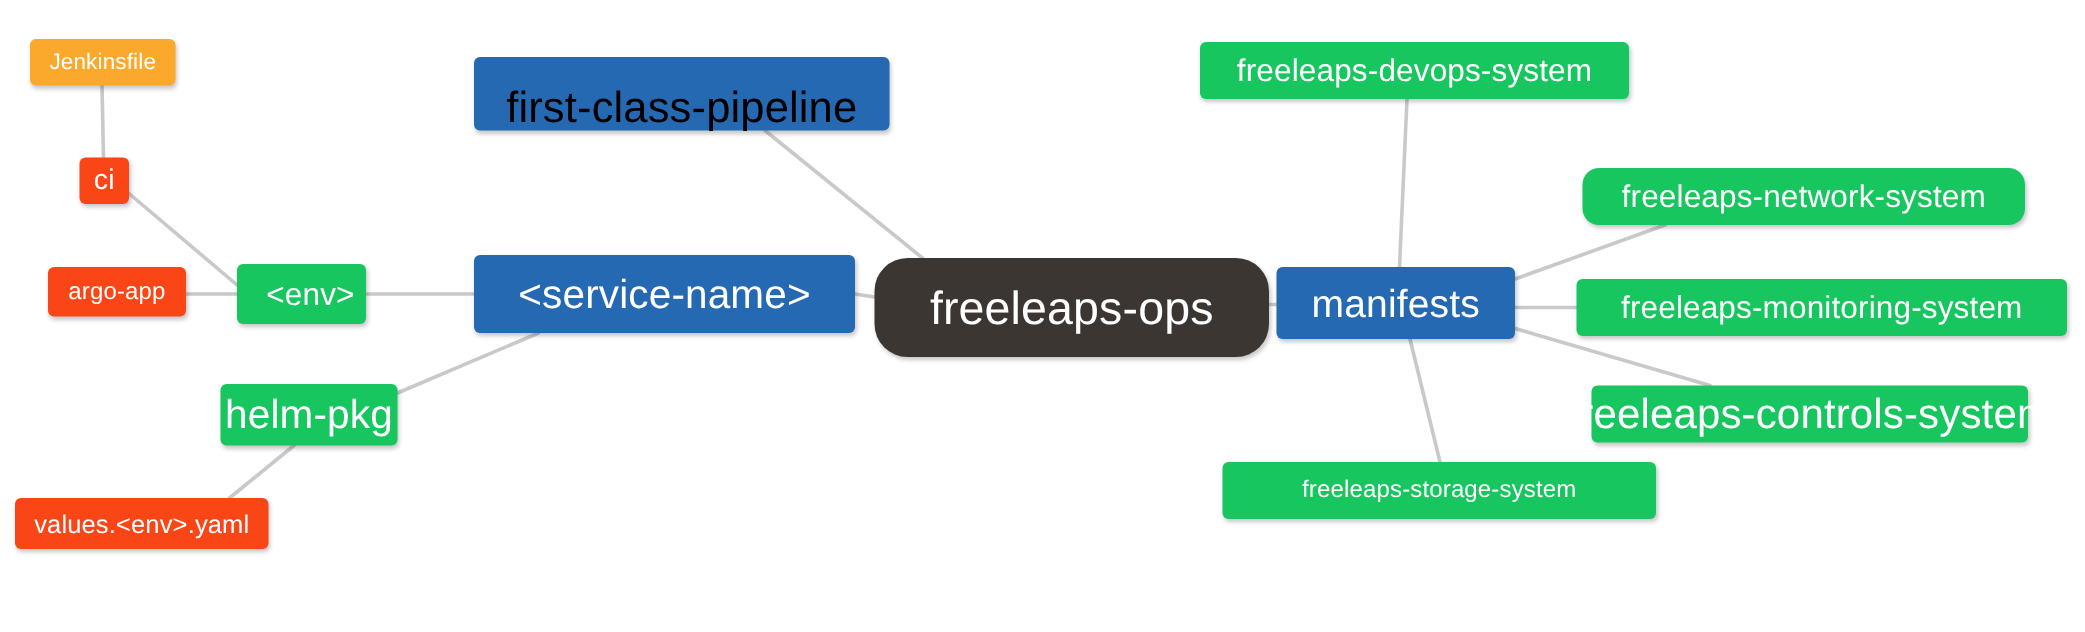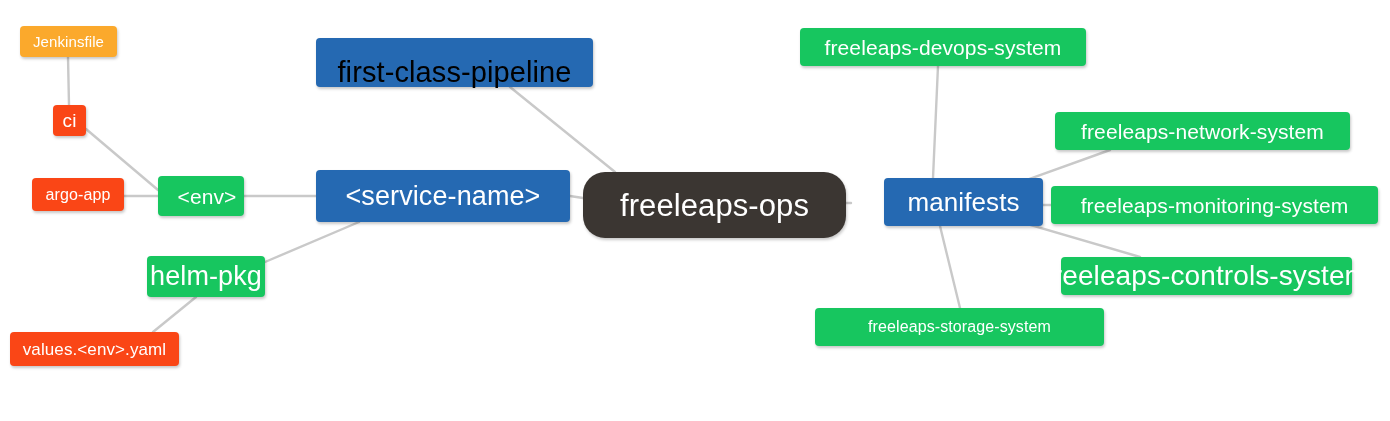--- a/index.html
+++ b/index.html
@@ -85,27 +85,27 @@
       </div>
       <div class="node" style="left: 316px; top: 38px; width: 277px; height: 49px; background: rgb(37, 105, 178); color: #000000; font-size: 29px; align-items: flex-end;">
         <span class="node-label">first-class-pipeline</span>
       </div>
       <div class="node" style="left: 316px; top: 170px; width: 254px; height: 52px; background: rgb(37, 105, 178); color: rgb(255, 255, 255); font-size: 27px;">
         <span class="node-label">&lt;service-name&gt;</span>
       </div>
       <div class="node" style="left: 583px; top: 172px; width: 263px; height: 66px; background: rgb(59, 54, 50); color: rgb(255, 255, 255); font-size: 31px; border-radius: 22px;">
         <span class="node-label">freeleaps-ops</span>
       </div>
-      <div class="node" style="left: 851px; top: 178px; width: 159px; height: 48px; background: rgb(37, 105, 178); color: rgb(255, 255, 255); font-size: 26px; margin-left: 33px;">
+      <div class="node" style="left: 851px; top: 178px; width: 159px; height: 48px; background: rgb(37, 105, 178); color: rgb(255, 255, 255); font-size: 26px;">
         <span class="node-label">manifests</span>
       </div>
       <div class="node" style="left: 800px; top: 28px; width: 286px; height: 38px; background: rgb(23, 198, 95); color: rgb(255, 255, 255); font-size: 21px;">
         <span class="node-label">freeleaps-devops-system</span>
       </div>
-      <div class="node" style="left: 1055px; top: 112px; width: 295px; height: 38px; background: rgb(23, 198, 95); color: rgb(255, 255, 255); font-size: 21px;">
+      <div class="node" style="left: 1055px; top: 112px; width: 295px; height: 38px; background: rgb(23, 198, 95); color: rgb(255, 255, 255); font-size: 21px; border-radius: 11px;">
         <span class="node-label">freeleaps-network-system</span>
       </div>
       <div class="node" style="left: 1051px; top: 186px; width: 327px; height: 38px; background: rgb(23, 198, 95); color: rgb(255, 255, 255); font-size: 21px;">
         <span class="node-label">freeleaps-monitoring-system</span>
       </div>
       <div class="node" style="left: 1061px; top: 257px; width: 291px; height: 38px; background: rgb(23, 198, 95); color: rgb(255, 255, 255); font-size: 28px;">
         <span class="node-label">freeleaps-controls-system</span>
       </div>
       <div class="node" style="left: 815px; top: 308px; width: 289px; height: 38px; background: rgb(23, 198, 95); color: rgb(255, 255, 255); font-size: 16px;">
         <span class="node-label">freeleaps-storage-system</span>

